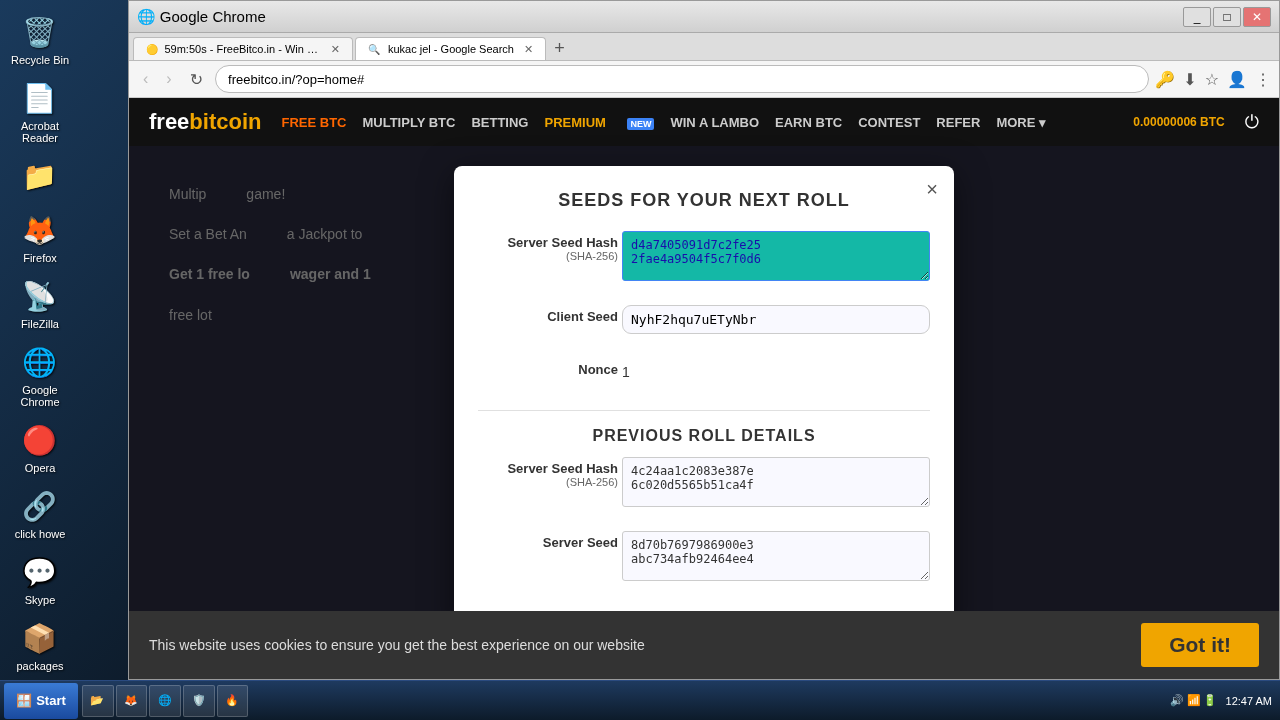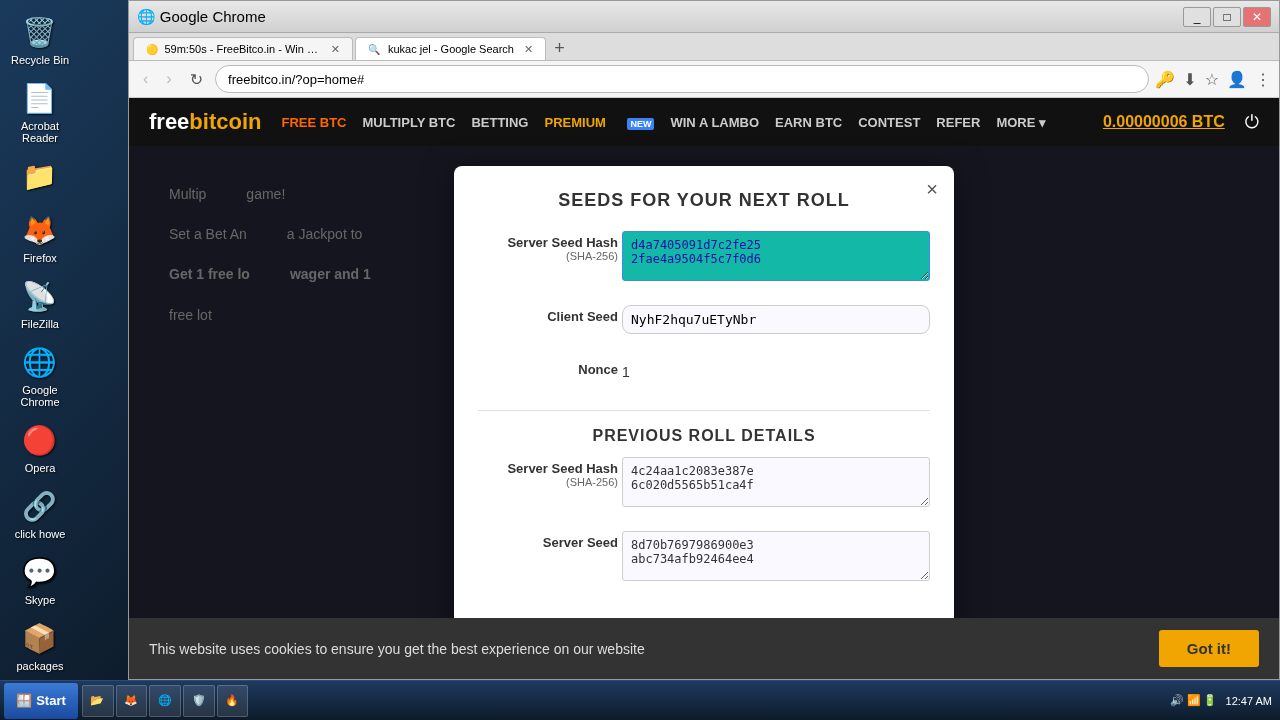--- a/index.html
+++ b/index.html
@@ -298,23 +298,22 @@
       background: #3b82f6;
       color: white;
       font-size: 9px;
       padding: 1px 3px;
       border-radius: 2px;
       margin-left: 18px;
     }
 
     .btc-balance {
       color: #f0a500;
-      font-size: 16px;
+      font-size: 12px;
       font-weight: bold;
-      text-decoration: underline;
     }
 
     .site-body {
       background: #2a2a3e;
       padding: 20px;
       position: relative;
       height: calc(100% - 50px);
     }
 
     
@@ -449,21 +448,21 @@
     .cookie-text {
       font-size: 14px;
       color: #ddd;
     }
 
     .got-it-btn {
       background: #f0a500;
       color: #333;
       border: none;
       padding: 10px 28px;
-      font-size: 15px;
+      font-size: 21px;
       font-weight: bold;
       cursor: pointer;
       border-radius: 3px;
     }
 
     
     .bg-content {
       padding: 20px;
       color: white;
     }

